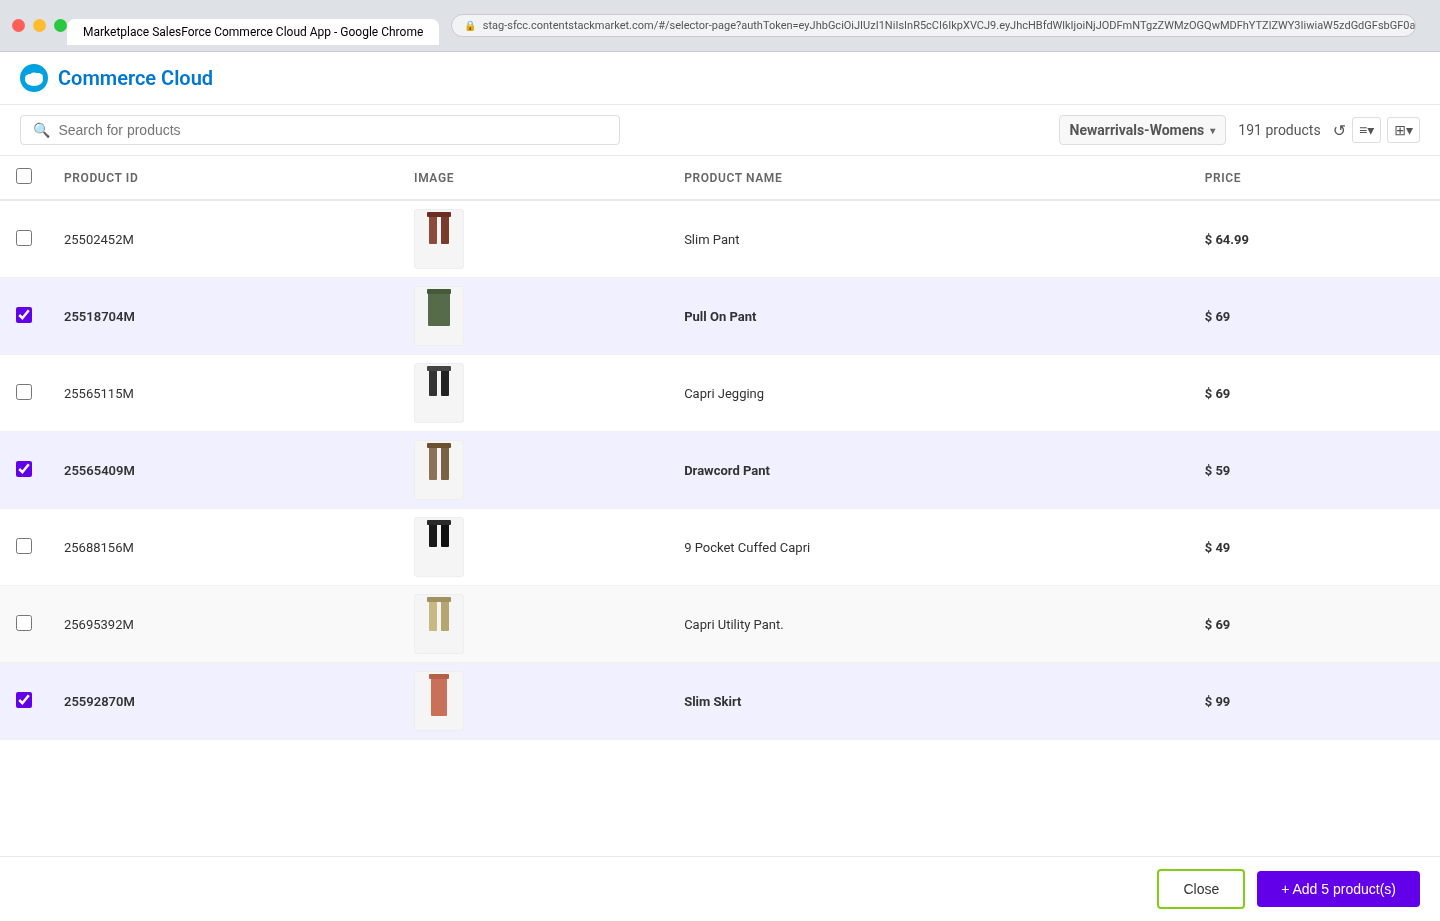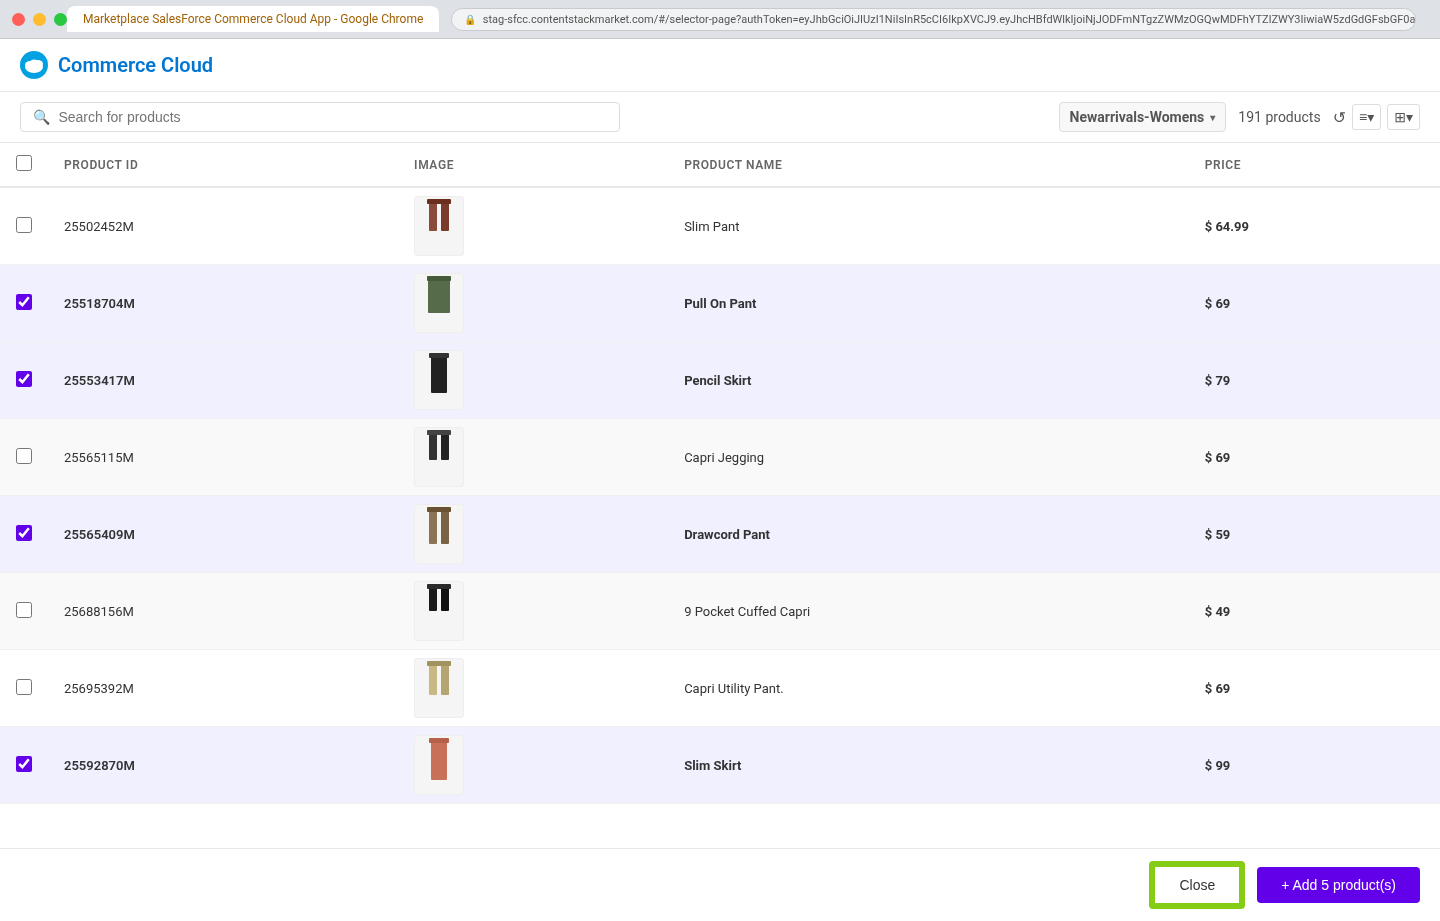--- a/index.html
+++ b/index.html
@@ -1,20 +1,20 @@
 <!DOCTYPE html>
 <html><head>
   <meta charset="utf-8">
   <style>
     * { box-sizing: border-box; margin: 0; padding: 0; }
     body { font-family: -apple-system, BlinkMacSystemFont, 'Segoe UI', Roboto, sans-serif; background: #fff; font-size: 14px; color: #333; }
 
     
     .browser-chrome { background: #dee1e6; padding: 6px 12px; display: flex; align-items: center; justify-content: space-between; border-bottom: 1px solid #c8cace; }
-    .browser-tab { background: #fff; border-radius: 8px 8px 0 0; padding: 6px 16px; font-size: 12px; color: #a16207; display: flex; align-items: center; gap: 8px; max-width: 400px; }
+    .browser-tab { background: #fff; border-radius: 8px 8px 0 0; padding: 6px 16px; font-size: 12px; color: #000000; display: flex; align-items: center; gap: 8px; max-width: 400px; margin-top: 13px; }
     .browser-controls { display: flex; gap: 8px; align-items: center; }
     .browser-btn { width: 13px; height: 13px; border-radius: 50%; border: none; cursor: pointer; }
     .btn-close { background: #ff5f57; }
     .btn-min { background: #febc2e; }
     .btn-max { background: #28c840; }
     .address-bar { background: #f1f3f4; border: 1px solid #c8cace; border-radius: 20px; padding: 4px 12px; font-size: 11px; color: #555; flex: 1; margin: 0 12px; white-space: nowrap; overflow: hidden; text-overflow: ellipsis; display: flex; align-items: center; gap: 6px; }
     .lock-icon { color: #666; font-size: 10px; }
 
     
     .app-header { padding: 12px 20px; border-bottom: 1px solid #e8e8e8; display: flex; align-items: center; gap: 10px; }
@@ -49,21 +49,21 @@
     .product-id.selected-text { font-weight: 600; }
     .product-image { width: 50px; height: 60px; background: #f5f5f5; border: 1px solid #eee; border-radius: 3px; display: flex; align-items: center; justify-content: center; overflow: hidden; }
     .product-image svg { width: 40px; height: 55px; }
     .product-name { font-size: 13px; color: #333; }
     .product-name.bold { font-weight: 700; }
     .price { font-size: 13px; color: #333; font-weight: bold; }
     .price.bold { font-weight: 700; }
 
     
     .footer { position: fixed; bottom: 0; right: 0; padding: 12px 20px; display: flex; gap: 12px; align-items: center; background: #fff; border-top: 1px solid #e8e8e8; width: 100%; justify-content: flex-end; }
-    .close-btn { background: #fff; border: 6px solid #84cc16; border-radius: 4px; padding: 10px 24px; font-size: 14px; cursor: pointer; color: #333; }
+    .close-btn { background: #fff; border: 2px solid #84cc16; border-radius: 4px; padding: 10px 24px; font-size: 14px; cursor: pointer; color: #333; }
     .add-btn { background: #6200ea; border: none; border-radius: 4px; padding: 10px 24px; font-size: 14px; cursor: pointer; color: #fff; font-weight: 500; display: flex; align-items: center; gap: 6px; }
 
     
     ::-webkit-scrollbar { width: 6px; }
     ::-webkit-scrollbar-track { background: #f1f1f1; }
     ::-webkit-scrollbar-thumb { background: #ccc; border-radius: 3px; }
   </style>
 </head>
 <body>
 
@@ -170,42 +170,20 @@
               </svg>
         </div>
       </td>
       <td>
         <span class="product-name bold">Pull On Pant</span>
       </td>
       <td>
         <span class="price bold">$ 69</span>
       </td>
     </tr>
-        <tr class="selected">
-      <td class="checkbox-col">
-        <input type="checkbox" class="checkbox" checked="" style="">
-      </td>
-      <td>
-        <span class="product-id selected-text">25553417M</span>
-      </td>
-      <td>
-        <div class="product-image">
-          <svg viewBox="0 0 40 55" xmlns="http://www.w3.org/2000/svg">
-                <rect x="12" y="2" width="16" height="38" fill="#222" rx="1"></rect>
-                <rect x="10" y="0" width="20" height="5" fill="#333" rx="1"></rect>
-              </svg>
-        </div>
-      </td>
-      <td>
-        <span class="product-name bold">Pencil Skirt</span>
-      </td>
-      <td>
-        <span class="price bold">$ 79</span>
-      </td>
-    </tr>
         <tr>
       <td class="checkbox-col">
         <input type="checkbox" class="checkbox" style="">
       </td>
       <td>
         <span class="product-id ">25565115M</span>
       </td>
       <td>
         <div class="product-image">
           <svg viewBox="0 0 40 55" xmlns="http://www.w3.org/2000/svg">

